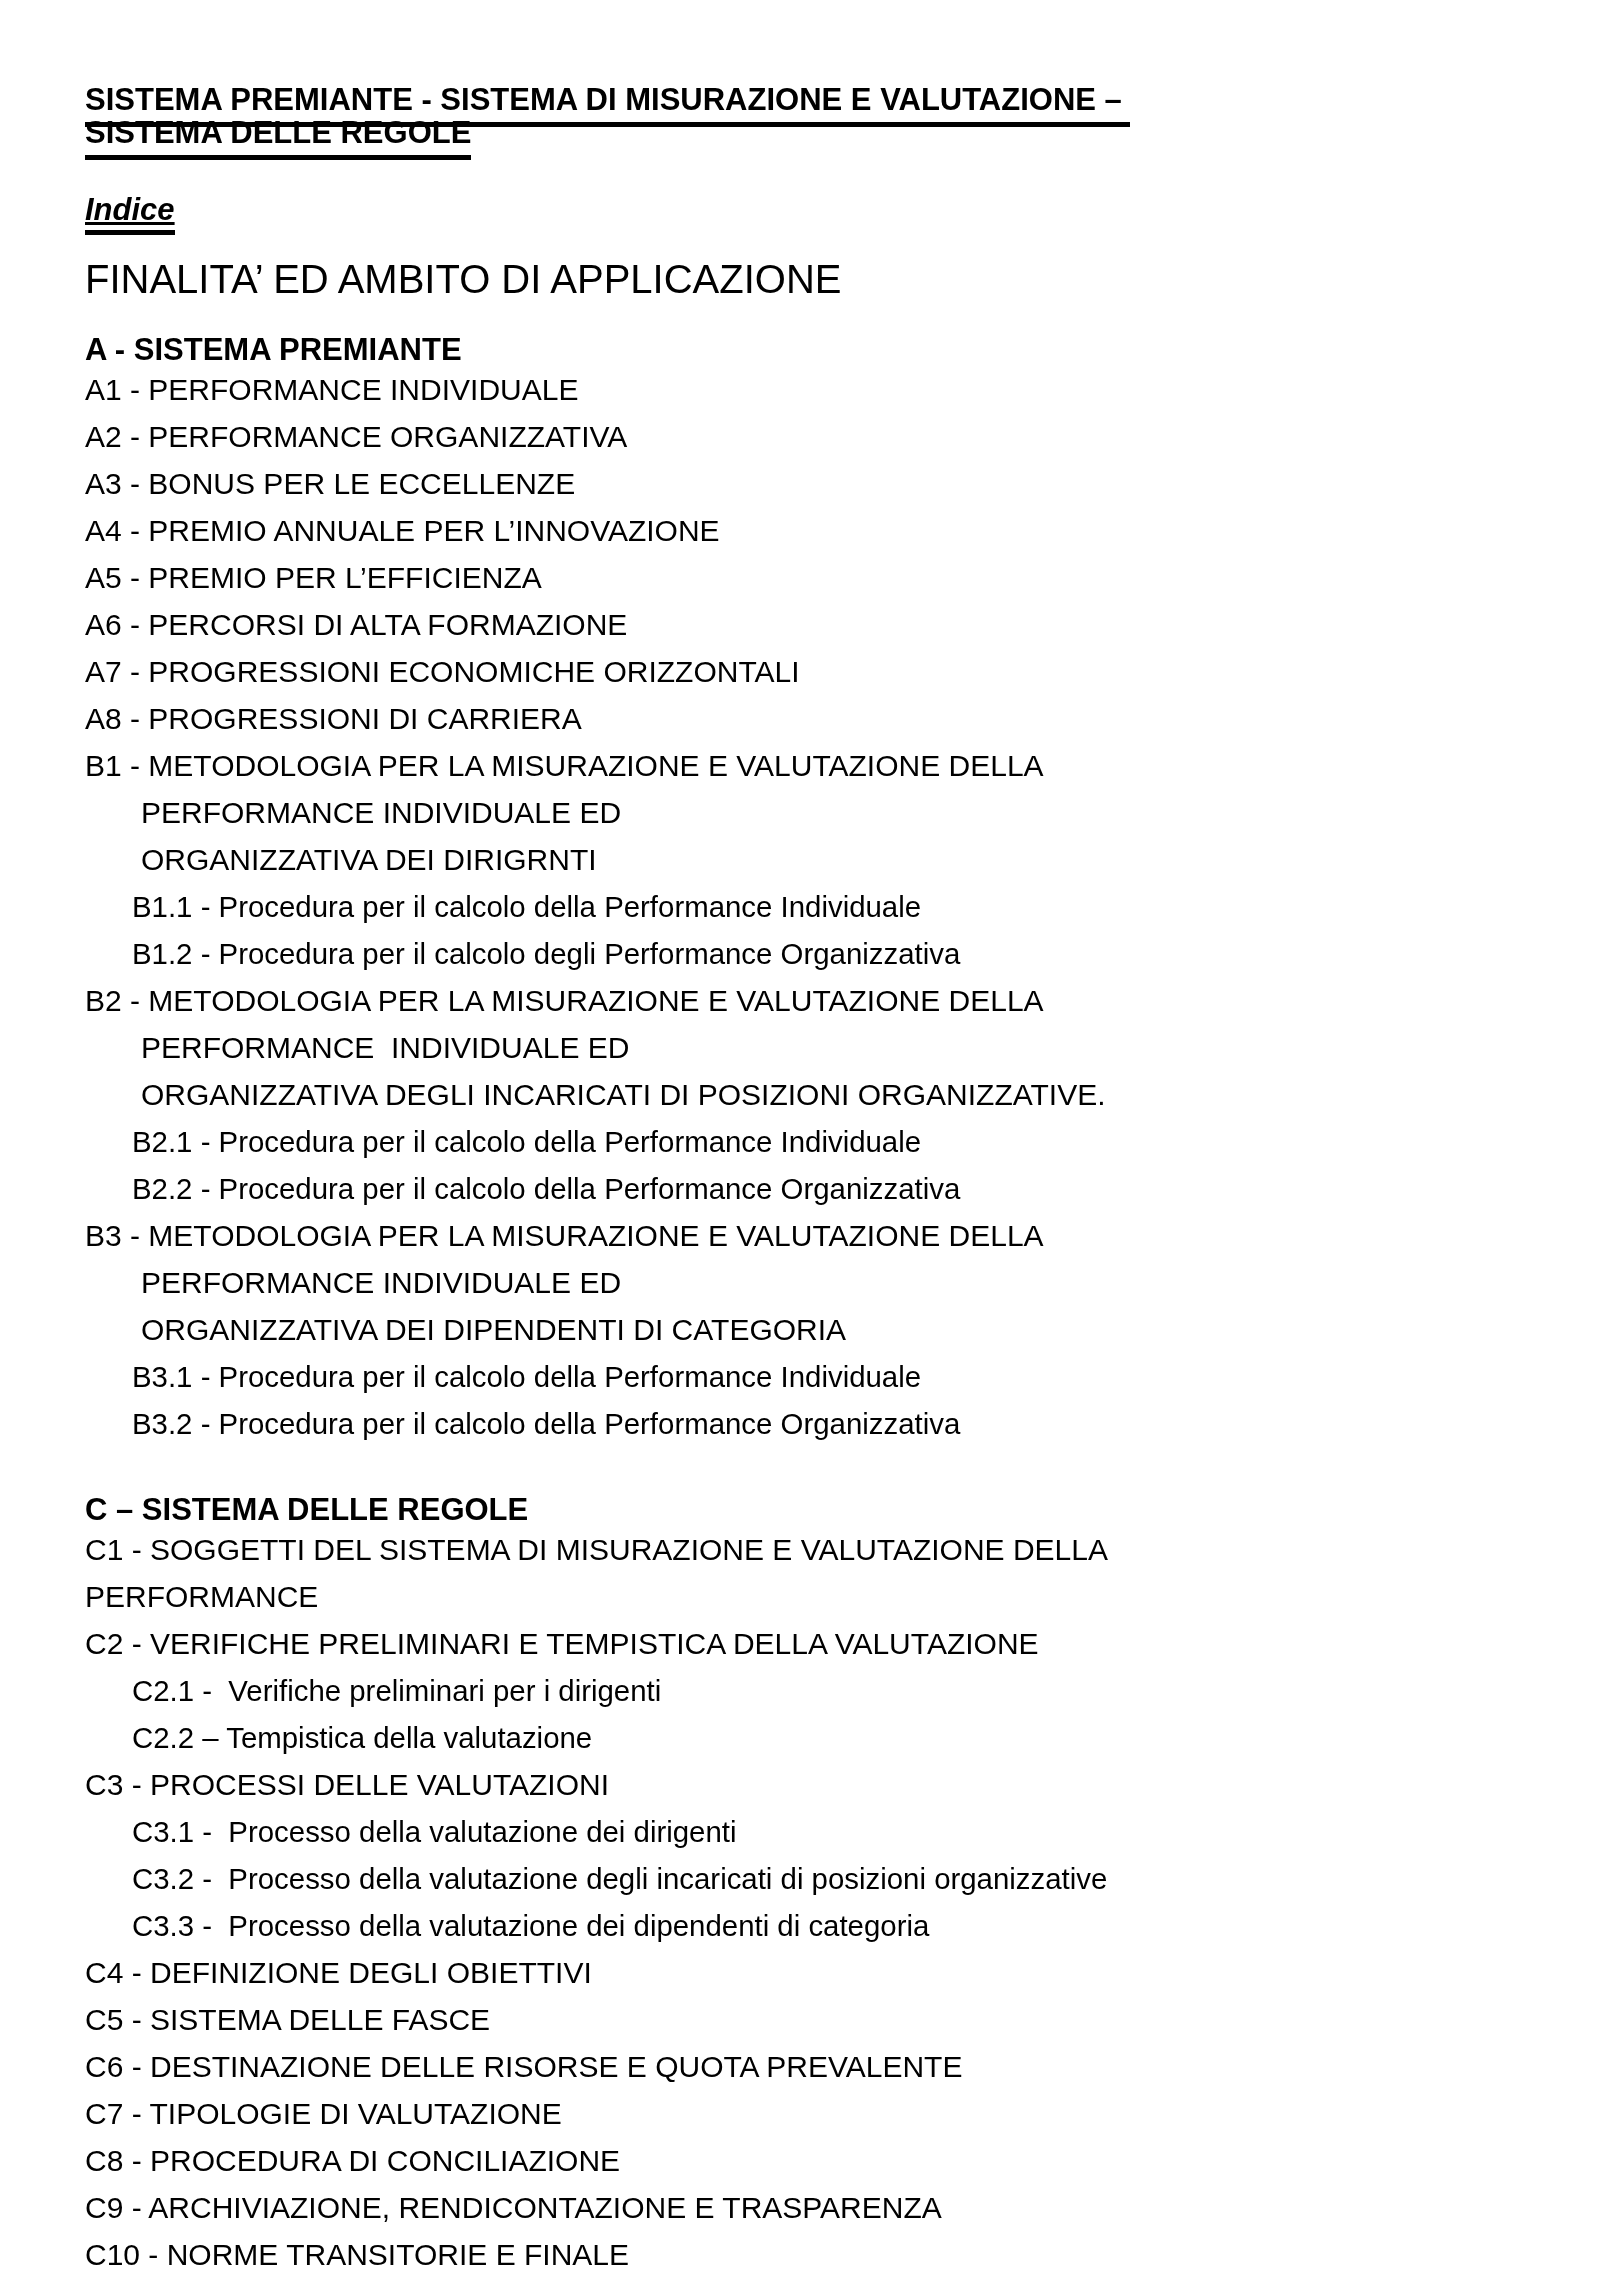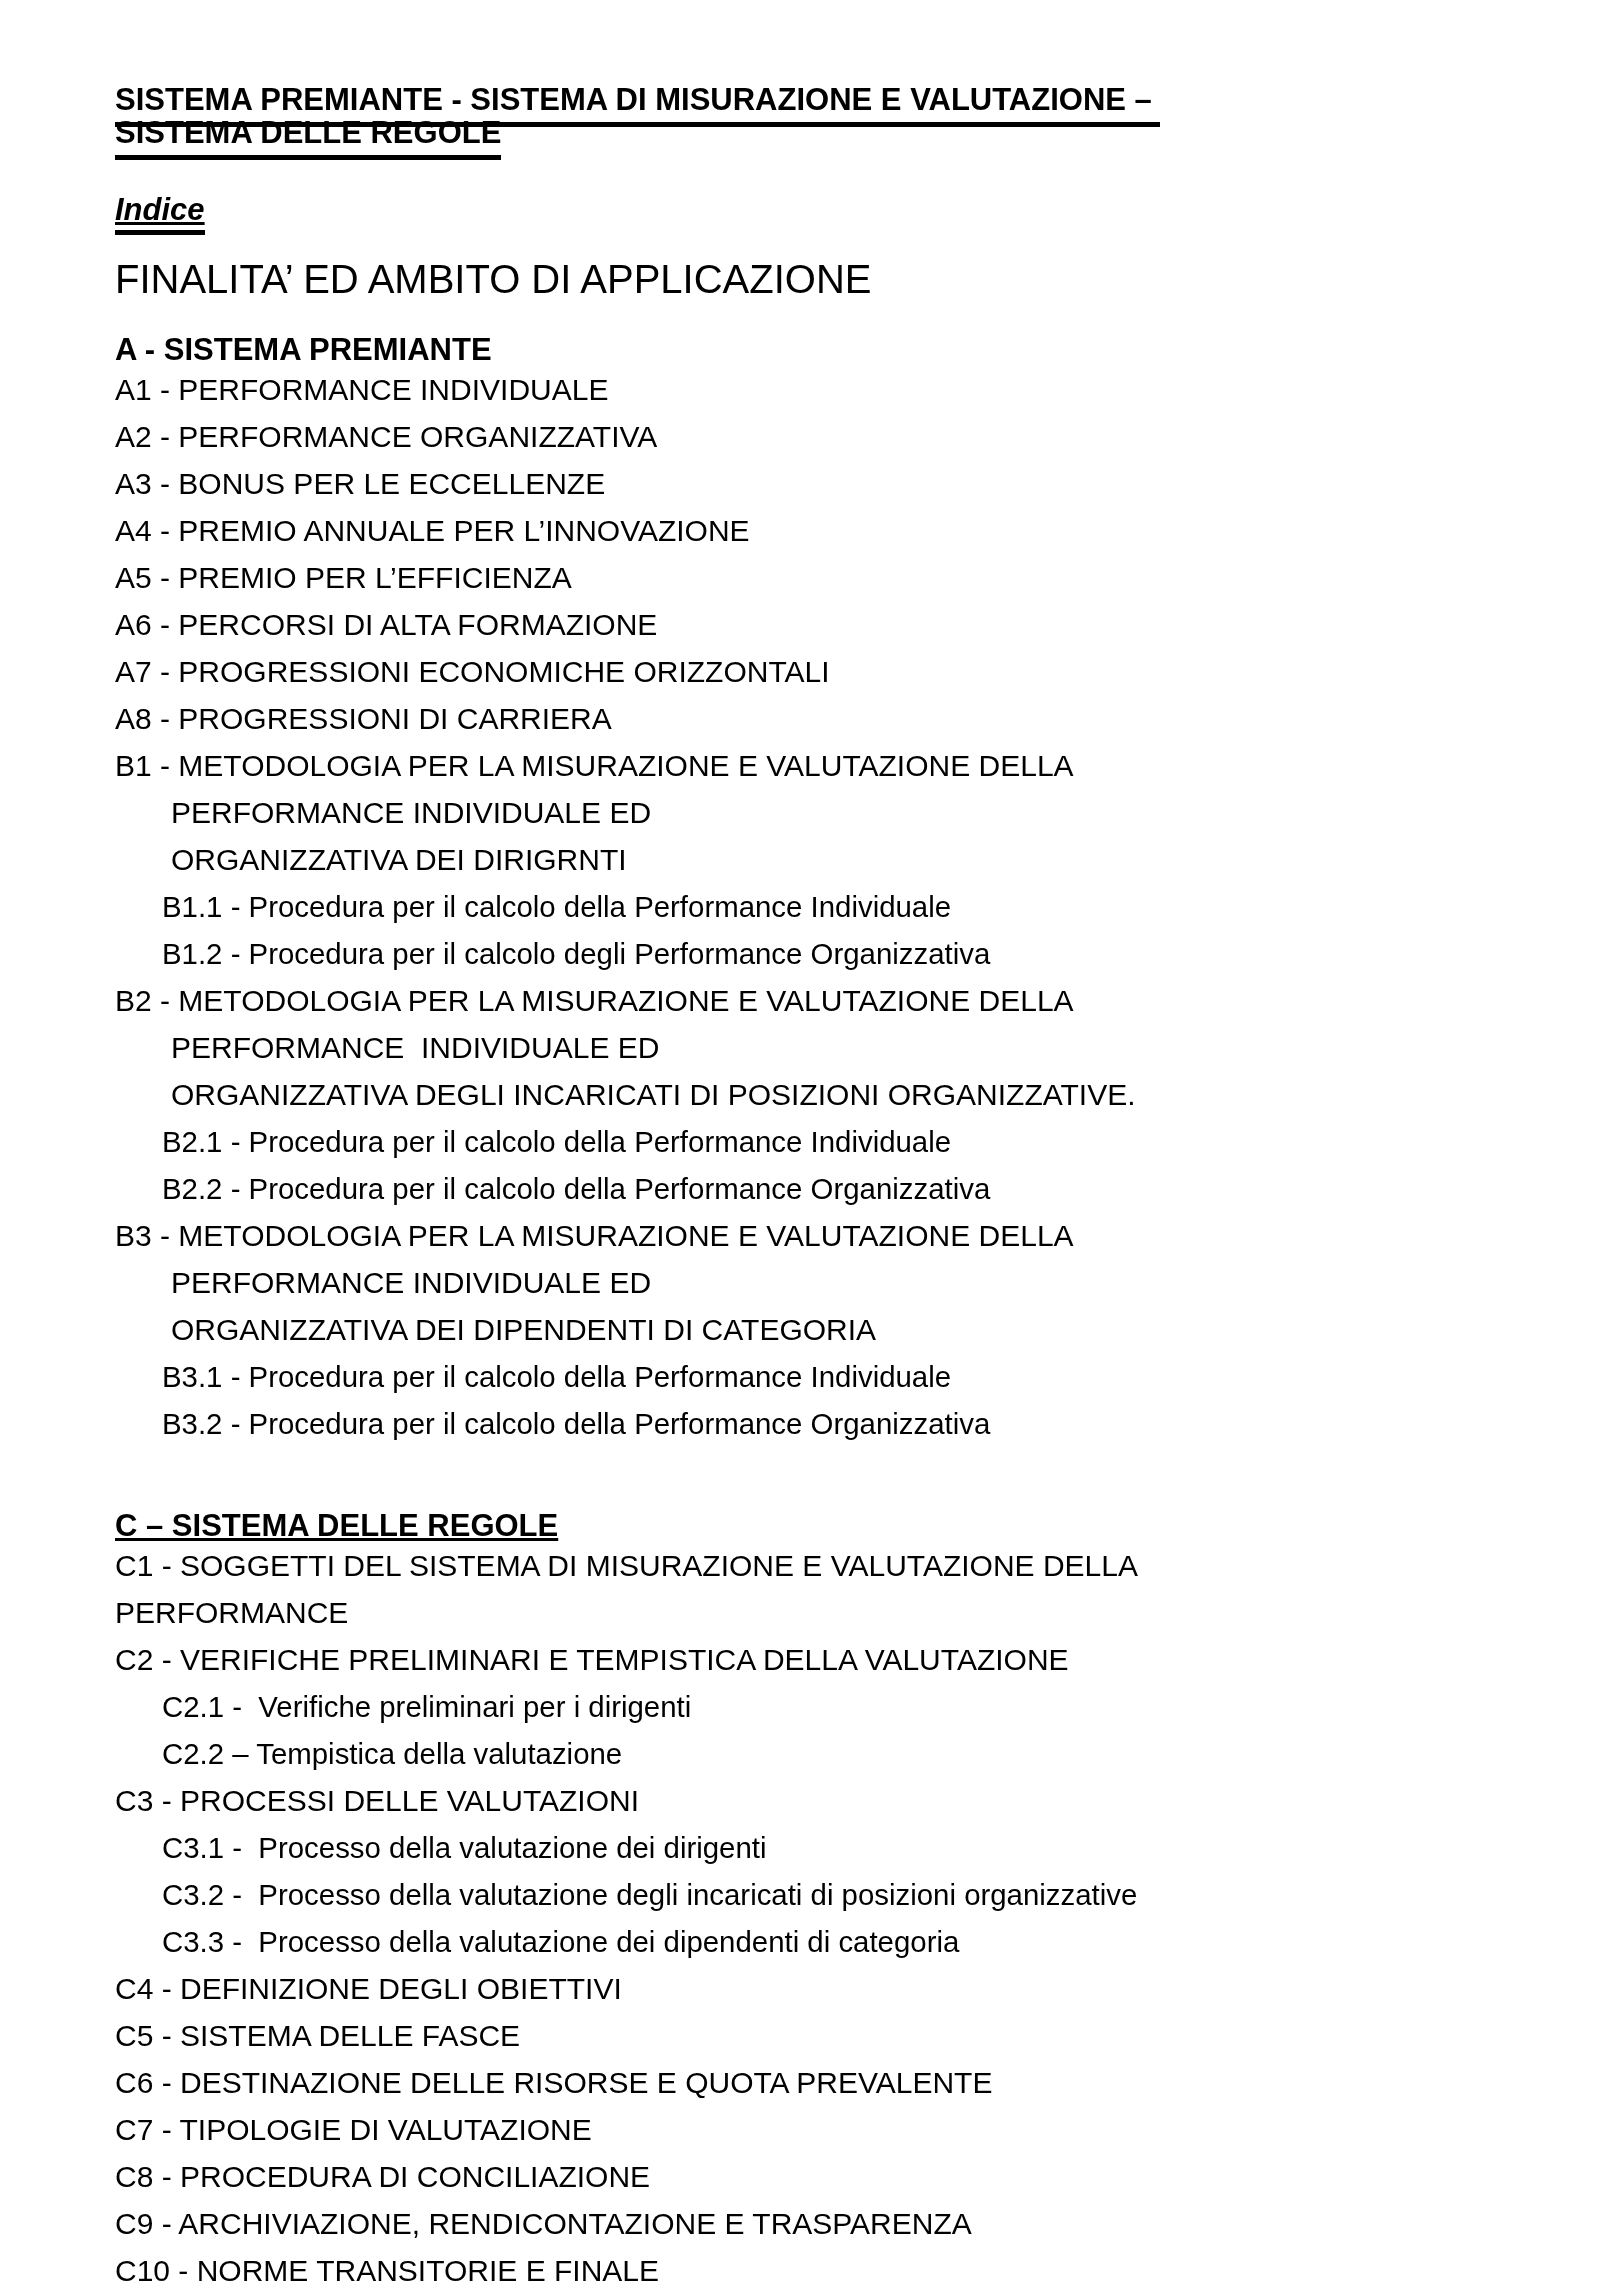--- a/index.html
+++ b/index.html
@@ -8,21 +8,21 @@
     background: #ffffff;
   }
   .page {
     position: relative;
     width: 1312px;
     height: 2295px;
     background: #ffffff;
     color: #000000;
     font-family: "Liberation Sans", sans-serif;
     box-sizing: border-box;
-    padding: 83px 92px 0 115px;
+    padding: 83px 92px 0 85px;
     overflow: hidden;
   }
   .line {
     white-space: pre-wrap;
   }
   .title {
     font-size: 31px;
     font-weight: bold;
     line-height: 33px;
   }
@@ -47,21 +47,21 @@
     font-size: 40px;
     line-height: 33px;
   }
   .sec-heading {
     font-size: 31px;
     font-weight: bold;
     line-height: 33px;
   }
   .sec-a { margin-top: 37px; }
   .sec-b { margin-top: 39px; }
-  .sec-c { margin-top: 62px; text-decoration: underline; }
+  .sec-c { margin-top: 46px; }
   .item {
     font-size: 30px;
     line-height: 47px;
   }
   .wrap-item {
     padding-left: 56px;
     text-indent: -56px;
   }
   .sub-item {
     margin-left: 47px;

